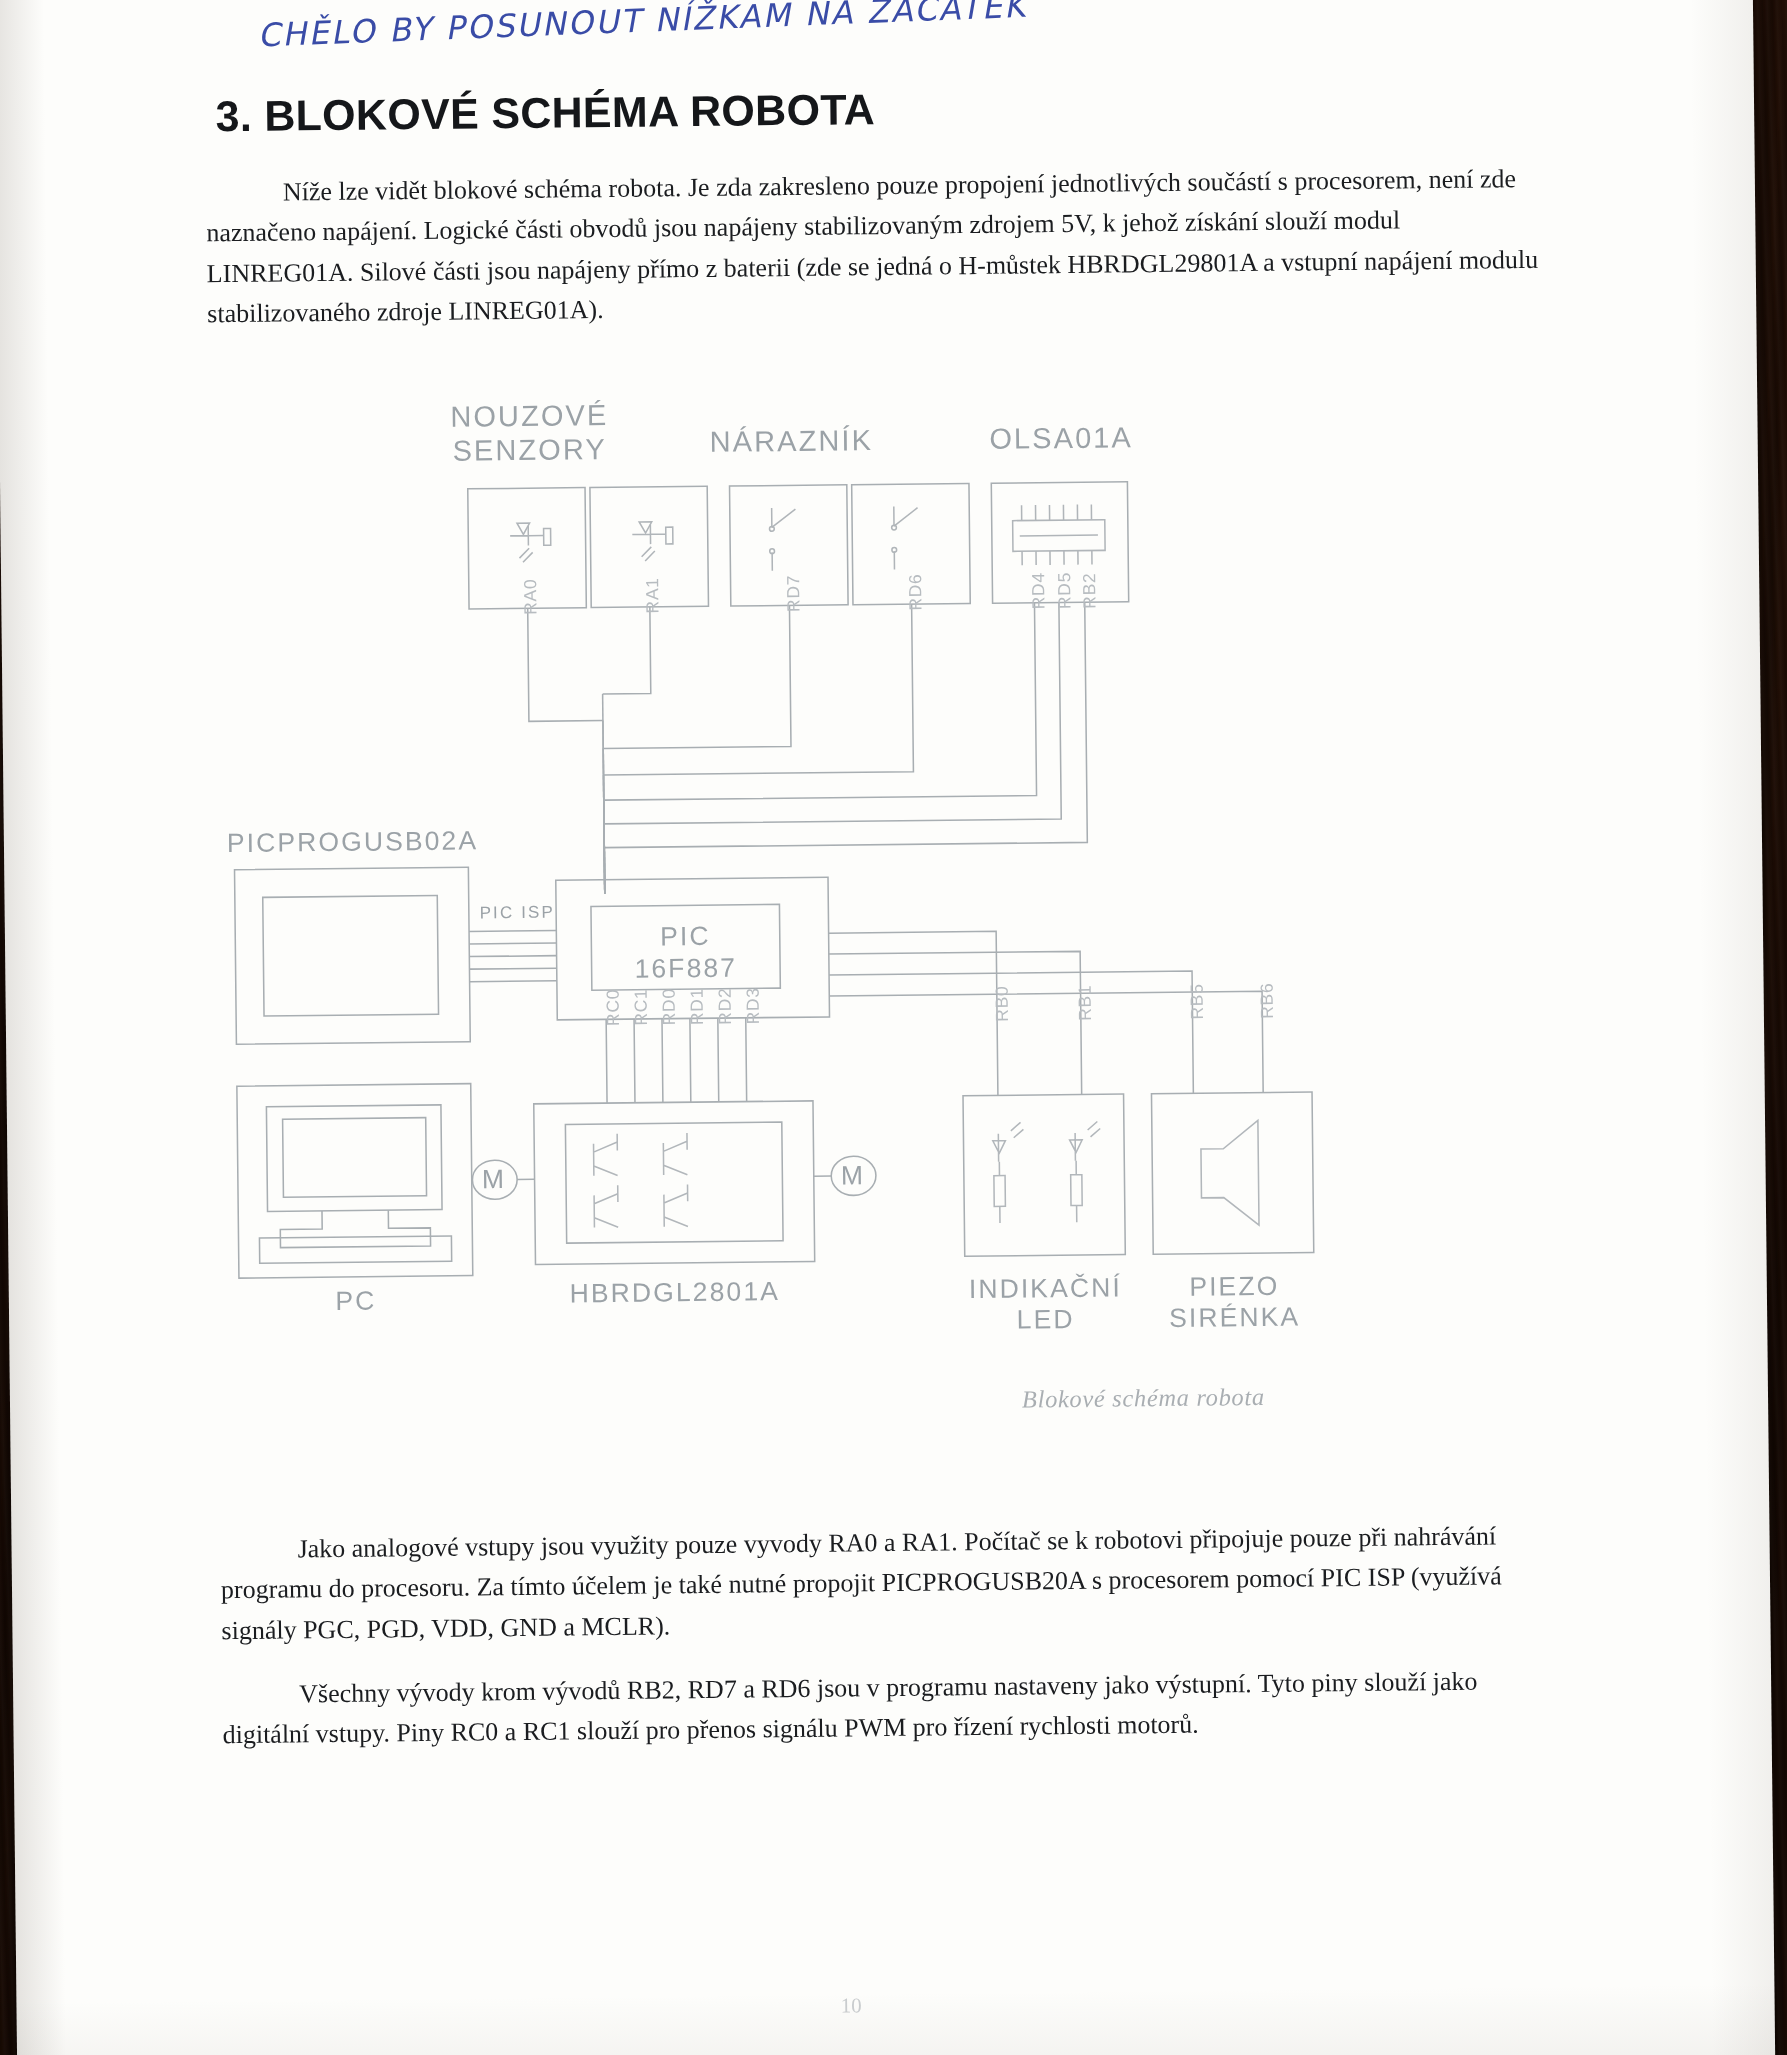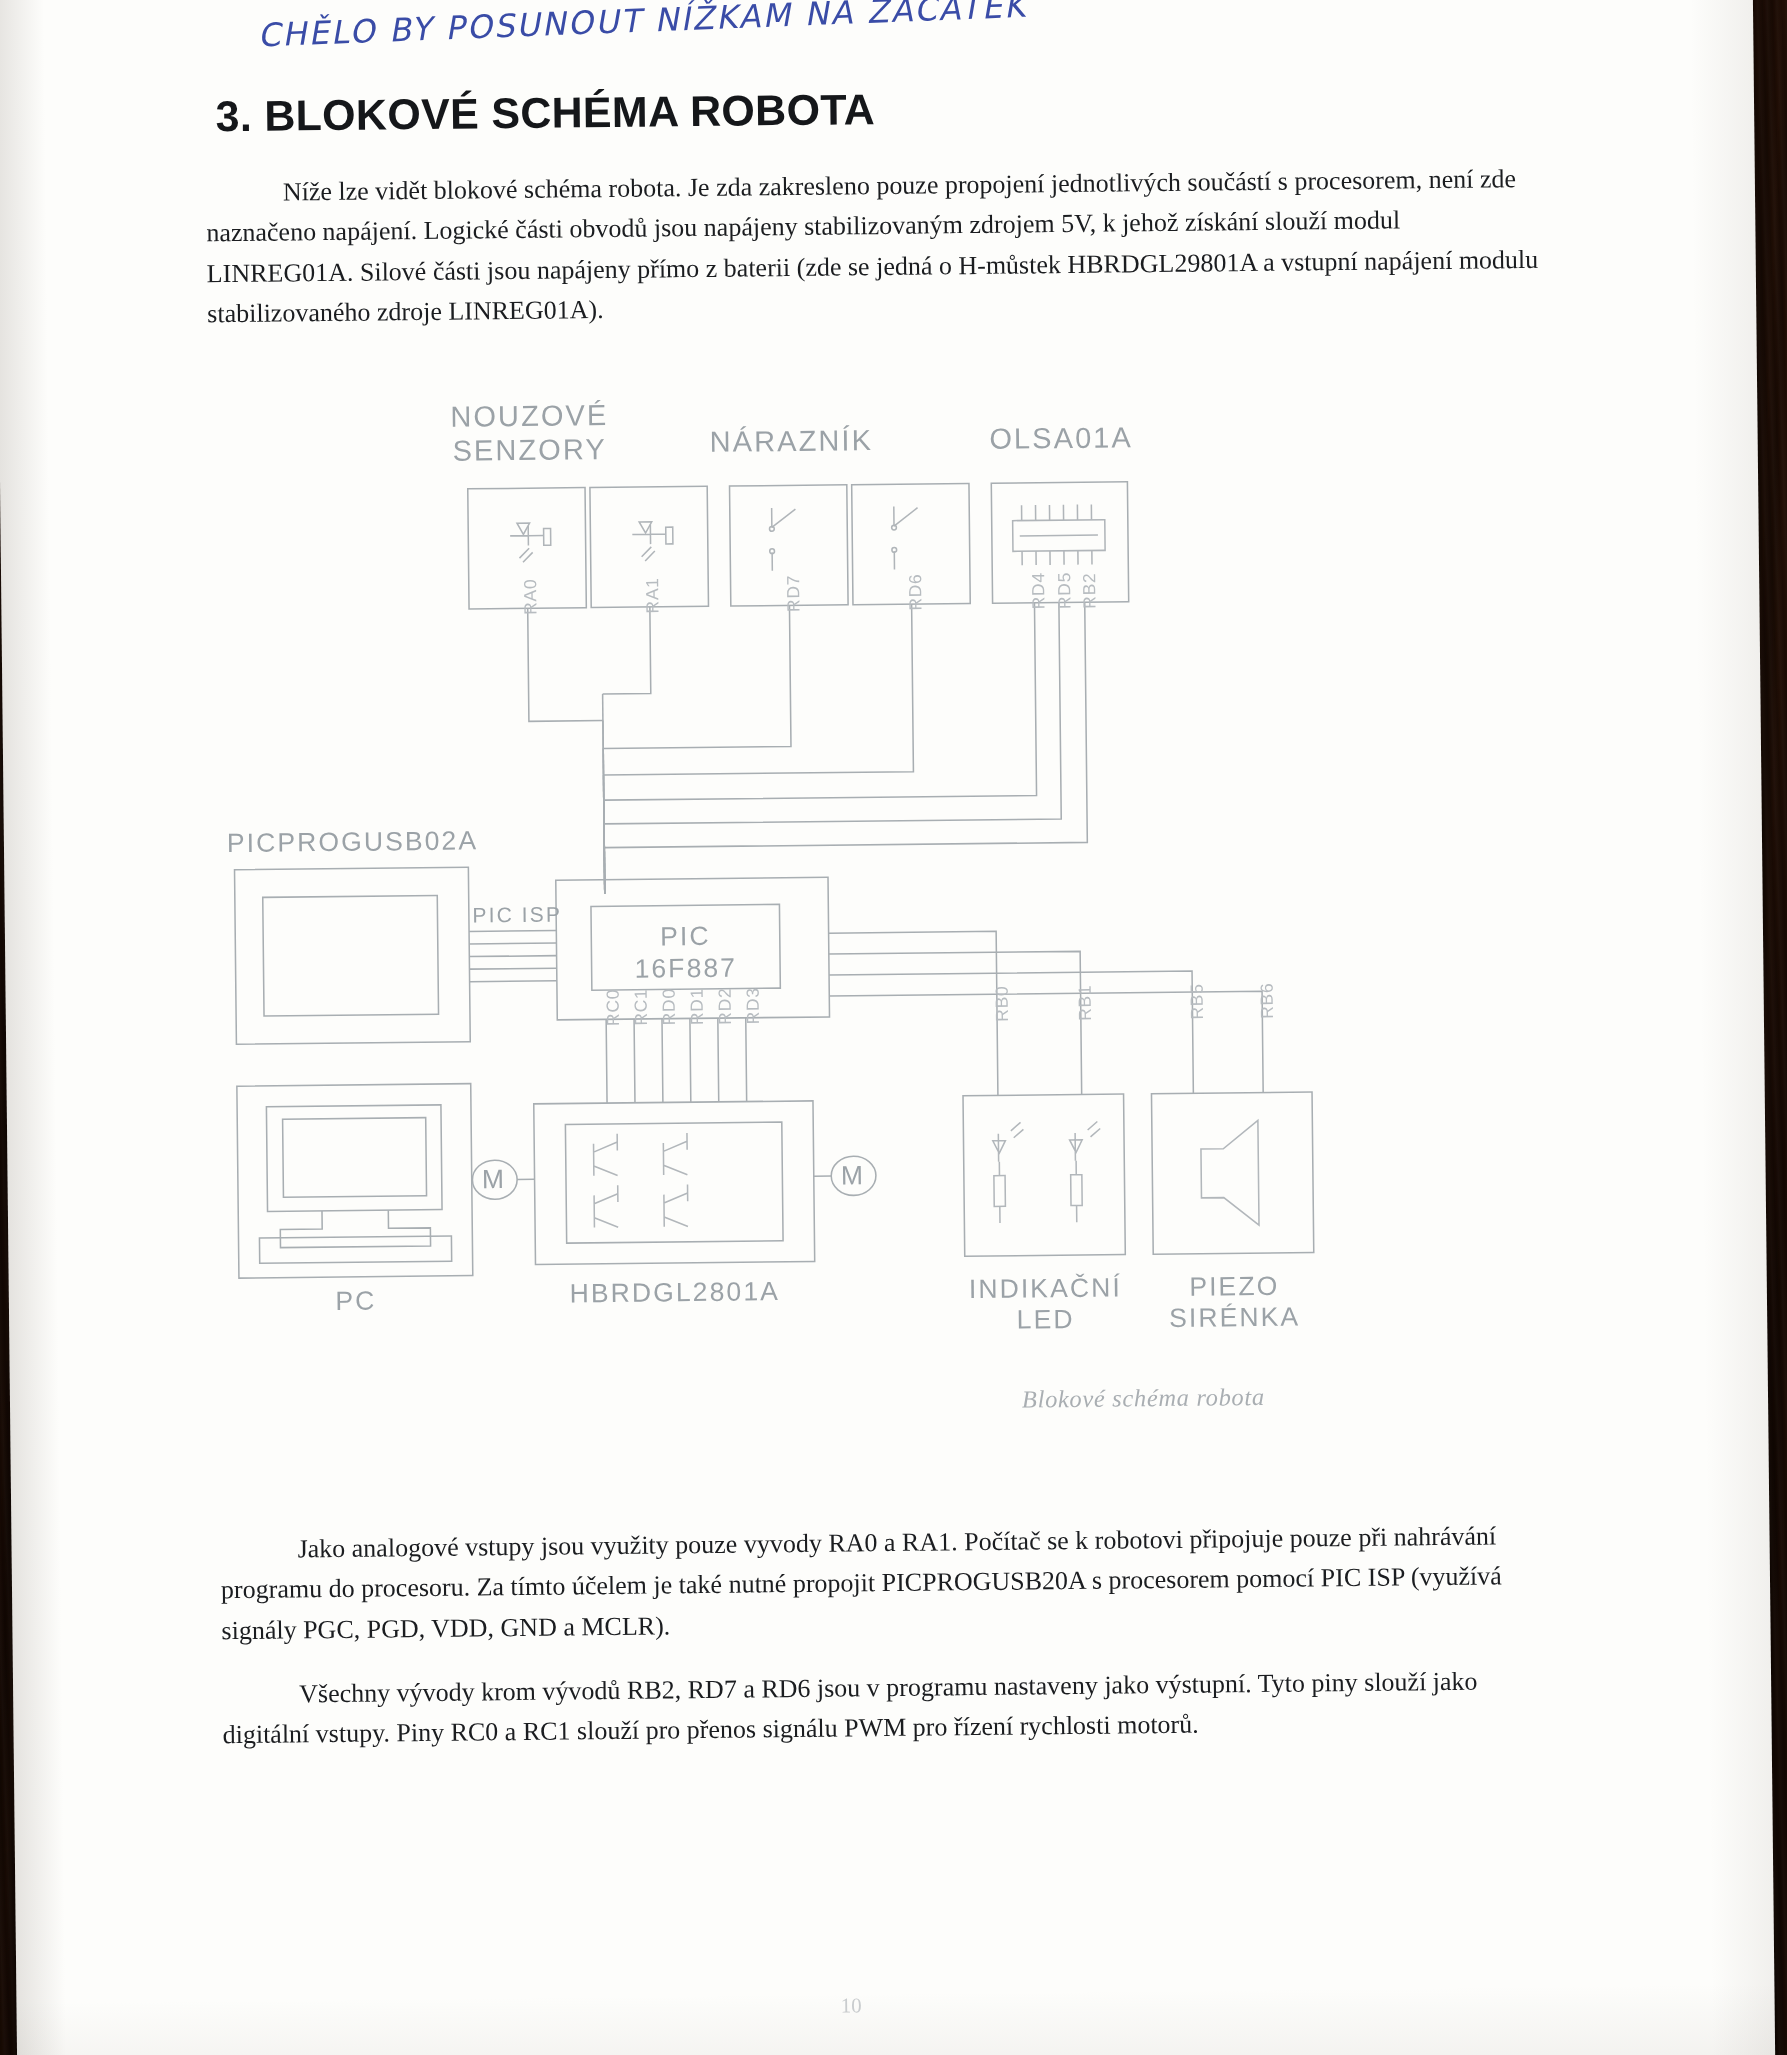--- a/index.html
+++ b/index.html
@@ -277,21 +277,21 @@
 
       <div class="dlabel pin" style="left:310px; top:209px;">RA0</div>
       <div class="dlabel pin" style="left:432px; top:209px;">RA1</div>
       <div class="dlabel pin" style="left:573px; top:209px;">RD7</div>
       <div class="dlabel pin" style="left:695px; top:209px;">RD6</div>
       <div class="dlabel pin" style="left:818px; top:209px;">RD4</div>
       <div class="dlabel pin" style="left:844px; top:209px;">RD5</div>
       <div class="dlabel pin" style="left:869px; top:209px;">RB2</div>
 
       <div class="dlabel mid" style="left:14px; top:419px; width:279px; text-align:left;">PICPROGUSB02A</div>
-      <div class="dlabel small" style="left:258px; top:497px; width:91px; font-size:21px;">PIC ISP</div>
+      <div class="dlabel small" style="left:258px; top:497px; width:91px; font-size:17px;">PIC ISP</div>
 
       <div class="dlabel mid" style="left:398px; top:517px; width:147px;">PIC</div>
       <div class="dlabel mid" style="left:398px; top:549px; width:147px;">16F887</div>
 
       <div class="dlabel pin" style="left:388px; top:621px;">RC0</div>
       <div class="dlabel pin" style="left:416px; top:621px;">RC1</div>
       <div class="dlabel pin" style="left:444px; top:621px;">RD0</div>
       <div class="dlabel pin" style="left:472px; top:621px;">RD1</div>
       <div class="dlabel pin" style="left:500px; top:621px;">RD2</div>
       <div class="dlabel pin" style="left:528px; top:621px;">RD3</div>

